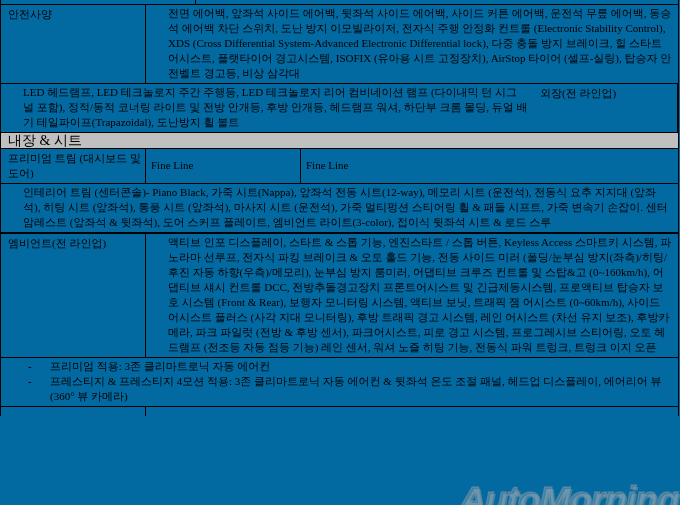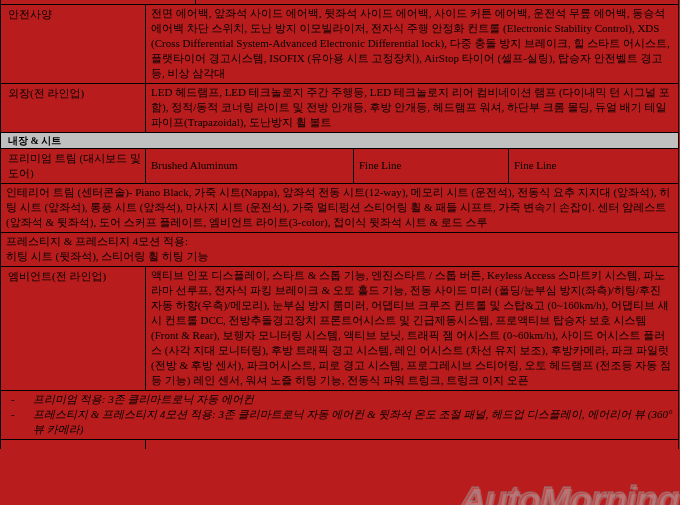--- a/index.html
+++ b/index.html
@@ -1,60 +1,60 @@
 <!DOCTYPE html>
 <html><head>
 <meta charset="utf-8">
 <style>
   * { margin:0; padding:0; box-sizing:border-box; }
   html,body { background:#ffffff; }
   .page {
     position:relative;
     width:680px; height:505px;
     overflow:hidden;
-    background:#b91c1c;
+    background:#0369a1;
     font-family:"Liberation Serif","DejaVu Serif",serif;
     font-size:11px;
     line-height:15px;
     color:#000000;
   }
   .spec-table {
     position:absolute; top:0; left:0;
     width:679px;
     border-left:1px solid #000;
     border-right:1px solid #000;
   }
   .trow { display:flex; border-bottom:1px solid #000; align-items:stretch; }
   .cell { padding:1px 5px 2px 5px; }
   .label-cell {
     width:145px; flex:0 0 145px;
     border-right:1px solid #000;
     padding:2px 4px 2px 7px;
   }
-  .content-cell { flex:1 1 auto; min-width:0; white-space:pre-line; }
+  .content-cell { flex:1 1 auto; min-width:0; white-space:pre-line;margin-left:17px; }
   .value-cell { border-right:1px solid #000; display:flex; align-items:center; }
   .value-cell:last-child { border-right:none; }
   .v1 { width:208px; flex:0 0 208px; }
   .v2 { width:155px; flex:0 0 155px; }
   .v3 { flex:1 1 auto; }
   .section-row {
     background:#c0c0c0;
-    font-weight:bold;
-    font-size:10px;
+    font-weight:normal;
+    font-size:14px;
     line-height:13px;
     padding:1px 5px 1px 7px;
     border-bottom:1px solid #000;
   }
   .partial-top { height:5px; border-bottom:1px solid #000; display:flex; }
   .partial-top .stub { width:195px; flex:0 0 195px; border-right:1px solid #000; }
   .partial-bottom { height:9px; display:flex; }
   .partial-bottom .stub { width:145px; flex:0 0 145px; border-right:1px solid #000; }
   .bullet { display:flex; }
   .bullet .dash { flex:0 0 30px; padding-left:10px; }
-  .bullet .bullet-text { flex:1 1 auto; padding-left:2px;font-style:italic; }
+  .bullet .bullet-text { flex:1 1 auto; padding-left:2px; }
   .watermark {
     position:absolute;
     right:2px; bottom:-2px;
     z-index:5;
     font-family:"Liberation Sans","DejaVu Sans",sans-serif;
     font-style:italic;
     font-weight:bold;
     font-size:37px;
     letter-spacing:-1px;
     transform:scaleY(0.95);
@@ -75,40 +75,37 @@
       <div class="stub"></div>
       <div style="flex:1"></div>
     </div>
 
     <div class="trow">
       <div class="cell label-cell">안전사양</div>
       <div class="cell content-cell">전면 에어백, 앞좌석 사이드 에어백, 뒷좌석 사이드 에어백, 사이드 커튼 에어백, 운전석 무릎 에어백, 동승석 에어백 차단 스위치, 도난 방지 이모빌라이저, 전자식 주행 안정화 컨트롤 (Electronic Stability Control), XDS (Cross Differential System-Advanced Electronic Differential lock), 다중 충돌 방지 브레이크, 힐 스타트 어시스트, 플랫타이어 경고시스템, ISOFIX (유아용 시트 고정장치), AirStop 타이어 (셀프-실링), 탑승자 안전벨트 경고등, 비상 삼각대</div>
     </div>
 
     <div class="trow">
+      <div class="cell content-cell">LED 헤드램프, LED 테크놀로지 주간 주행등, LED 테크놀로지 리어 컴비네이션 램프 (다이내믹 턴 시그널 포함), 정적/동적 코너링 라이트 및 전방 안개등, 후방 안개등, 헤드램프 워셔, 하단부 크롬 몰딩, 듀얼 배기 테일파이프(Trapazoidal), 도난방지 휠 볼트</div>
       <div class="cell label-cell">외장(전 라인업)</div>
-      <div class="cell content-cell">LED 헤드램프, LED 테크놀로지 주간 주행등, LED 테크놀로지 리어 컴비네이션 램프 (다이내믹 턴 시그널 포함), 정적/동적 코너링 라이트 및 전방 안개등, 후방 안개등, 헤드램프 워셔, 하단부 크롬 몰딩, 듀얼 배기 테일파이프(Trapazoidal), 도난방지 휠 볼트</div>
     </div>
 
     <div class="section-row">내장 &amp; 시트</div>
 
     <div class="trow">
       <div class="cell label-cell">프리미엄 트림 (대시보드 및 도어)</div>
-      <div class="cell value-cell v1">Brushed Aluminum</div>
       <div class="cell value-cell v2">Fine Line</div>
       <div class="cell value-cell v3">Fine Line</div>
     </div>
 
     <div class="trow">
       <div class="cell content-cell">인테리어 트림 (센터콘솔)- Piano Black, 가죽 시트(Nappa), 앞좌석 전동 시트(12-way), 메모리 시트 (운전석), 전동식 요추 지지대 (앞좌석), 히팅 시트 (앞좌석), 통풍 시트 (앞좌석), 마사지 시트 (운전석), 가죽 멀티펑션 스티어링 휠 &amp; 패들 시프트, 가죽 변속기 손잡이. 센터 암레스트 (앞좌석 &amp; 뒷좌석), 도어 스커프 플레이트, 엠비언트 라이트(3-color), 접이식 뒷좌석 시트 &amp; 로드 스루</div>
     </div>
 
     <div class="trow">
-      <div class="cell content-cell">프레스티지 &amp; 프레스티지 4모션 적용:
-히팅 시트 (뒷좌석), 스티어링 휠 히팅 기능</div>
     </div>
 
     <div class="trow">
       <div class="cell label-cell">엠비언트(전 라인업)</div>
       <div class="cell content-cell">액티브 인포 디스플레이, 스타트 &amp; 스톱 기능, 엔진스타트 / 스톱 버튼, Keyless Access 스마트키 시스템, 파노라마 선루프, 전자식 파킹 브레이크 &amp; 오토 홀드 기능, 전동 사이드 미러 (폴딩/눈부심 방지(좌측)/히팅/후진 자동 하향(우측)/메모리), 눈부심 방지 룸미러, 어댑티브 크루즈 컨트롤 및 스탑&amp;고 (0~160km/h), 어댑티브 섀시 컨트롤 DCC, 전방추돌경고장치 프론트어시스트 및 긴급제동시스템, 프로액티브 탑승자 보호 시스템 (Front &amp; Rear), 보행자 모니터링 시스템, 액티브 보닛, 트래픽 잼 어시스트 (0~60km/h), 사이드 어시스트 플러스 (사각 지대 모니터링), 후방 트래픽 경고 시스템, 레인 어시스트 (차선 유지 보조), 후방카메라, 파크 파일럿 (전방 &amp; 후방 센서), 파크어시스트, 피로 경고 시스템, 프로그레시브 스티어링, 오토 헤드램프 (전조등 자동 점등 기능) 레인 센서, 워셔 노즐 히팅 기능, 전동식 파워 트렁크, 트렁크 이지 오픈</div>
     </div>
 
     <div class="trow">
       <div class="cell content-cell" style="white-space:normal; padding:1px 5px 2px 0;">
         <div class="bullet">

